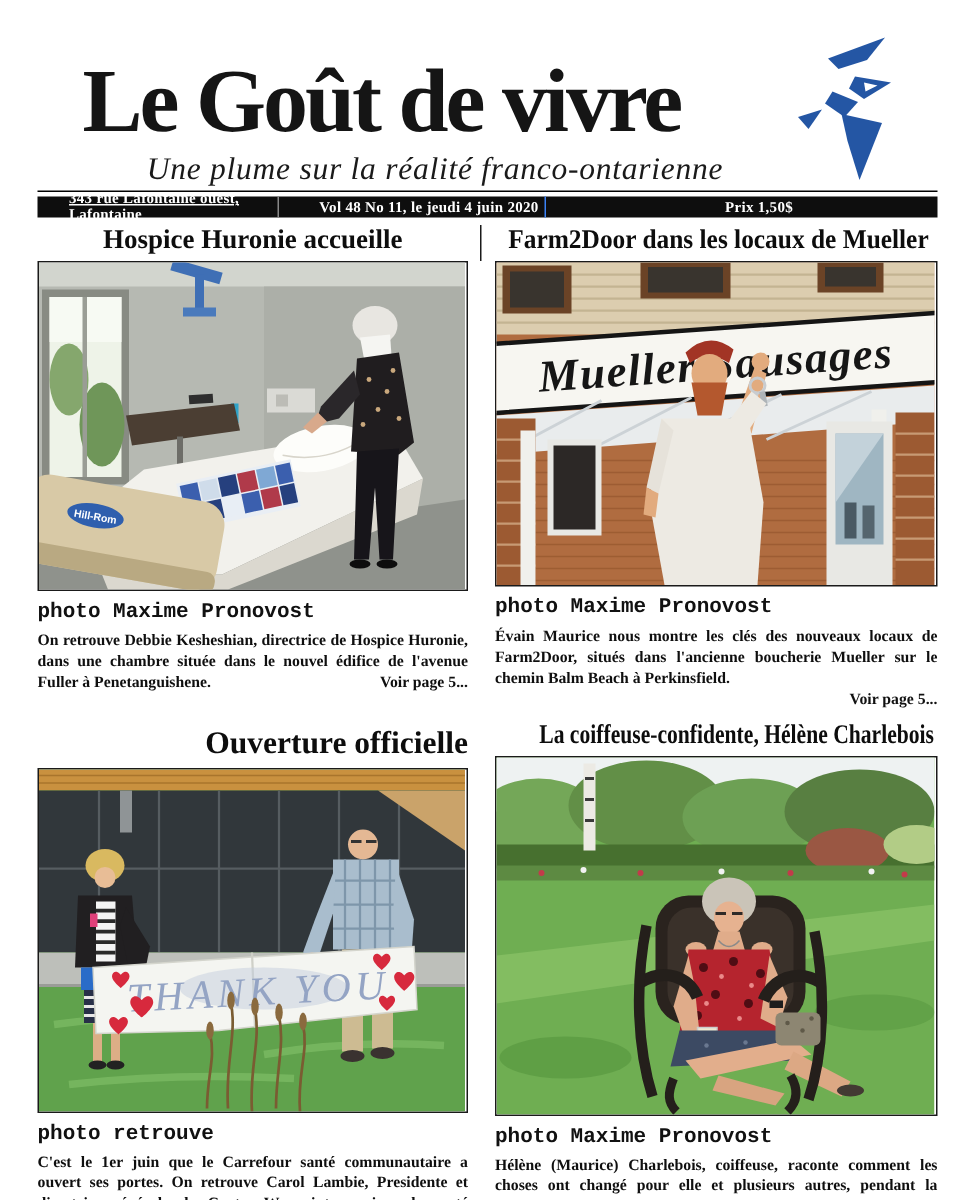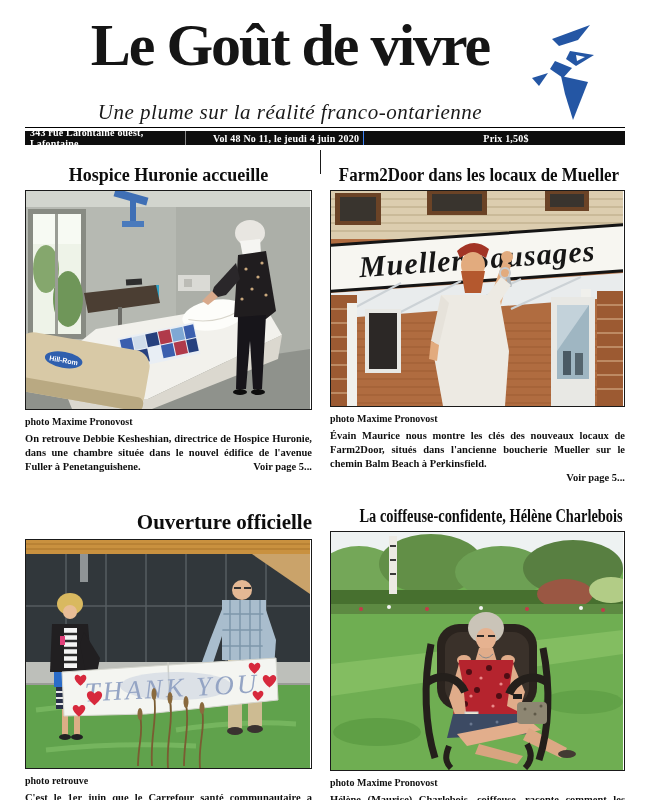--- a/index.html
+++ b/index.html
@@ -4,58 +4,58 @@
 <style>
   * { box-sizing: border-box; }
   html,body { margin:0; padding:0; background:#e9e9e9; }
   .page {
     position:relative; width:650px; height:800px; margin:0 auto;
     background:#ffffff; overflow:hidden;
     font-family:"Liberation Serif", serif; color:#111;
   }
   
   .mast-title {
-    position:absolute; top:14px; left:55px; width:470px;
+    position:absolute; top:36px; left:55px; width:470px;
     font-size:60px; font-weight:bold; letter-spacing:-2px;
-    text-align:center; line-height:1.05; color:#151515; white-space:nowrap;
+    line-height:1.05; color:#151515; white-space:nowrap;
   }
   .mast-tagline {
     position:absolute; top:100px; left:55px; width:470px;
     font-style:italic; font-size:21px; letter-spacing:0.5px;
     text-align:center; color:#1a1a1a;
   }
   .bird { position:absolute; top:24px; left:528px; }
   .toprule { position:absolute; top:127px; left:25px; width:600px; border-top:1.5px solid #000; }
   
   .infobar {
     position:absolute; top:131px; left:25px; width:600px; height:14px;
     background:#0e0e0e; color:#fff; display:flex; align-items:center;
     font-size:10px; font-weight:bold; letter-spacing:0.2px;
   }
   .infobar .cell { height:100%; display:flex; align-items:center;padding-left:23px; }
-  .infobar .c1 { width:160px; padding-left:5px; }
+  .infobar .c1 { width:160px; padding-left:21px;text-decoration:underline; }
   .infobar .c2 { width:178px; justify-content:center; border-left:1px solid #888; }
   .infobar .c3 { flex:1; justify-content:center; border-left:1px solid #3b82f6; }
   
   main.grid {
     position:absolute; top:147px; left:25px; width:600px;
     display:grid; grid-template-columns:287px 295px; column-gap:18px; row-gap:5px;
   }
   .headline-divider { position:absolute; left:295px; top:3px; width:1px; height:24px; background:#1a1a1a; }
-  article { position:relative;margin-top:16px; }
+  article { position:relative; }
   h2.headline {
     margin:2px 0 4px; text-align:center; font-size:18px; font-weight:bold;
     white-space:nowrap; color:#0d0d0d; transform-origin:center;
   }
   .s2 h2.headline { transform:scaleX(0.94); }
   .s3 h2.headline { font-size:21px; margin-top:6px;text-align:right; }
   .s4 h2.headline { transform:scaleX(0.80); }
   figure { margin:0; border:1.5px solid #1a1a1a; line-height:0; }
   figure svg { display:block; }
-  .credit { margin-top:6px; font-size:10px; font-weight:bold; color:#111; }
+  .credit { margin-top:6px; font-size:14px; font-weight:bold; color:#111;font-family:Liberation Mono, monospace; }
   p.body {
     margin:5px 0 0; font-size:10.5px; line-height:1.32; font-weight:bold;
     text-align:justify; color:#0f0f0f; overflow:hidden;
   }
   .voir { float:right; font-weight:bold; margin-left:12px; }
   .voir-line { display:block; text-align:right; font-size:10.5px; font-weight:bold; margin-top:1px; }
 </style>
 </head>
 <body>
 

